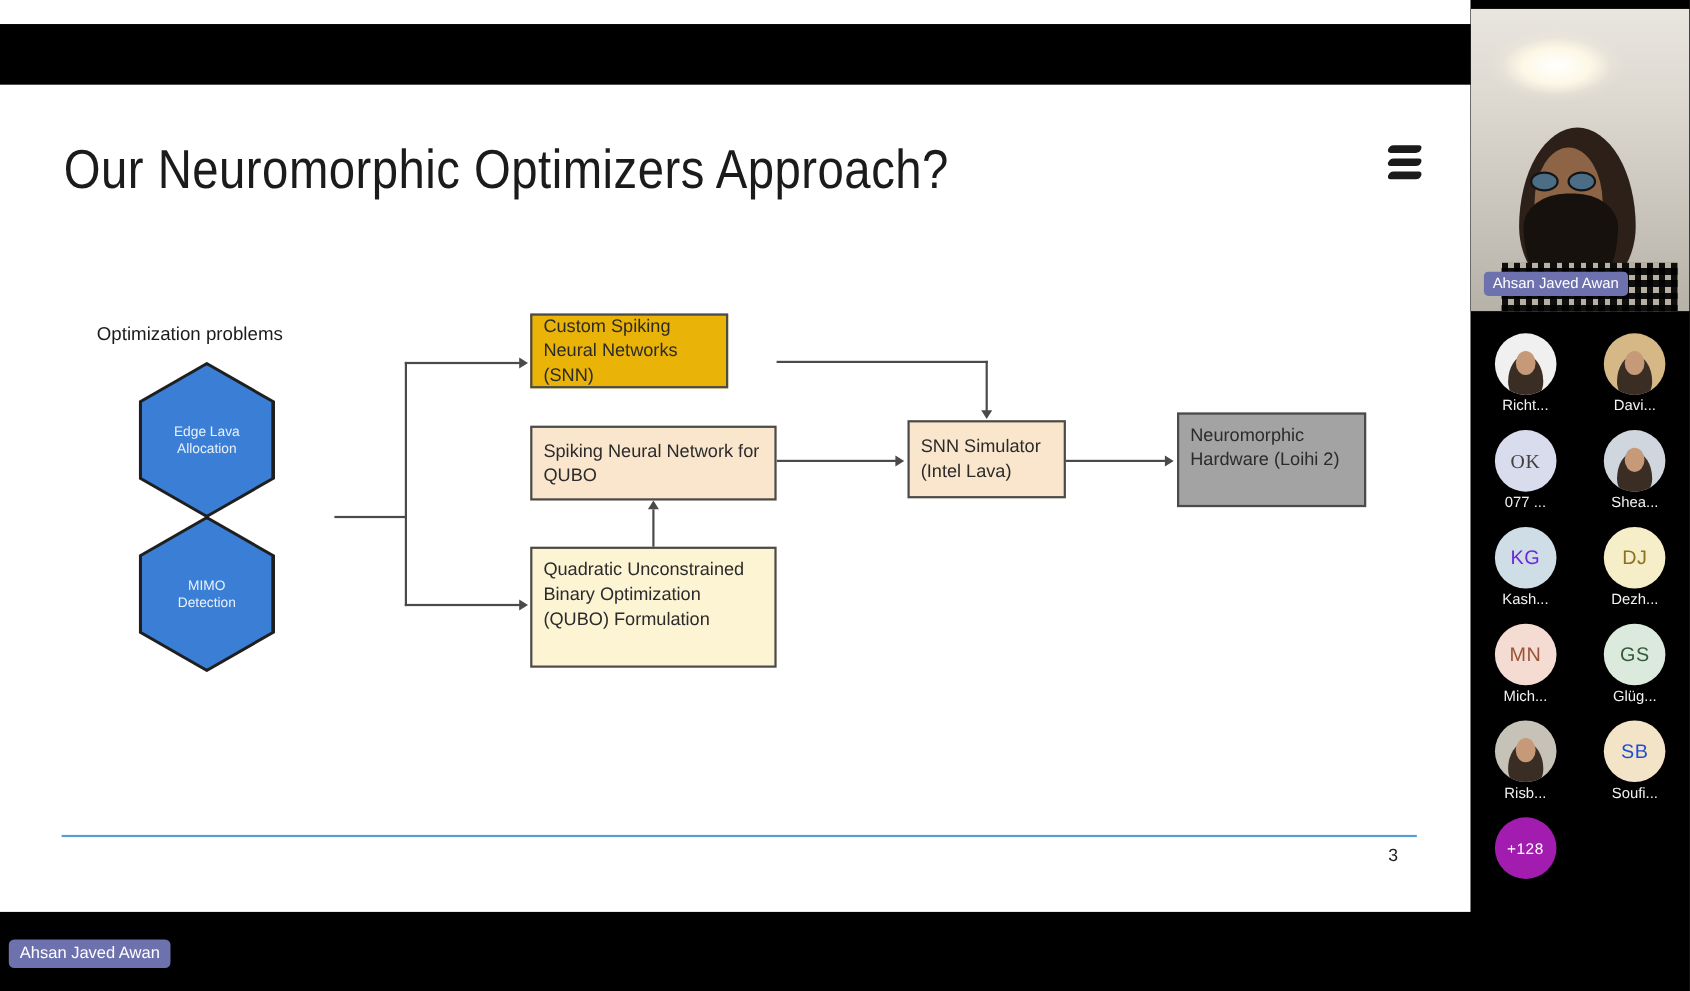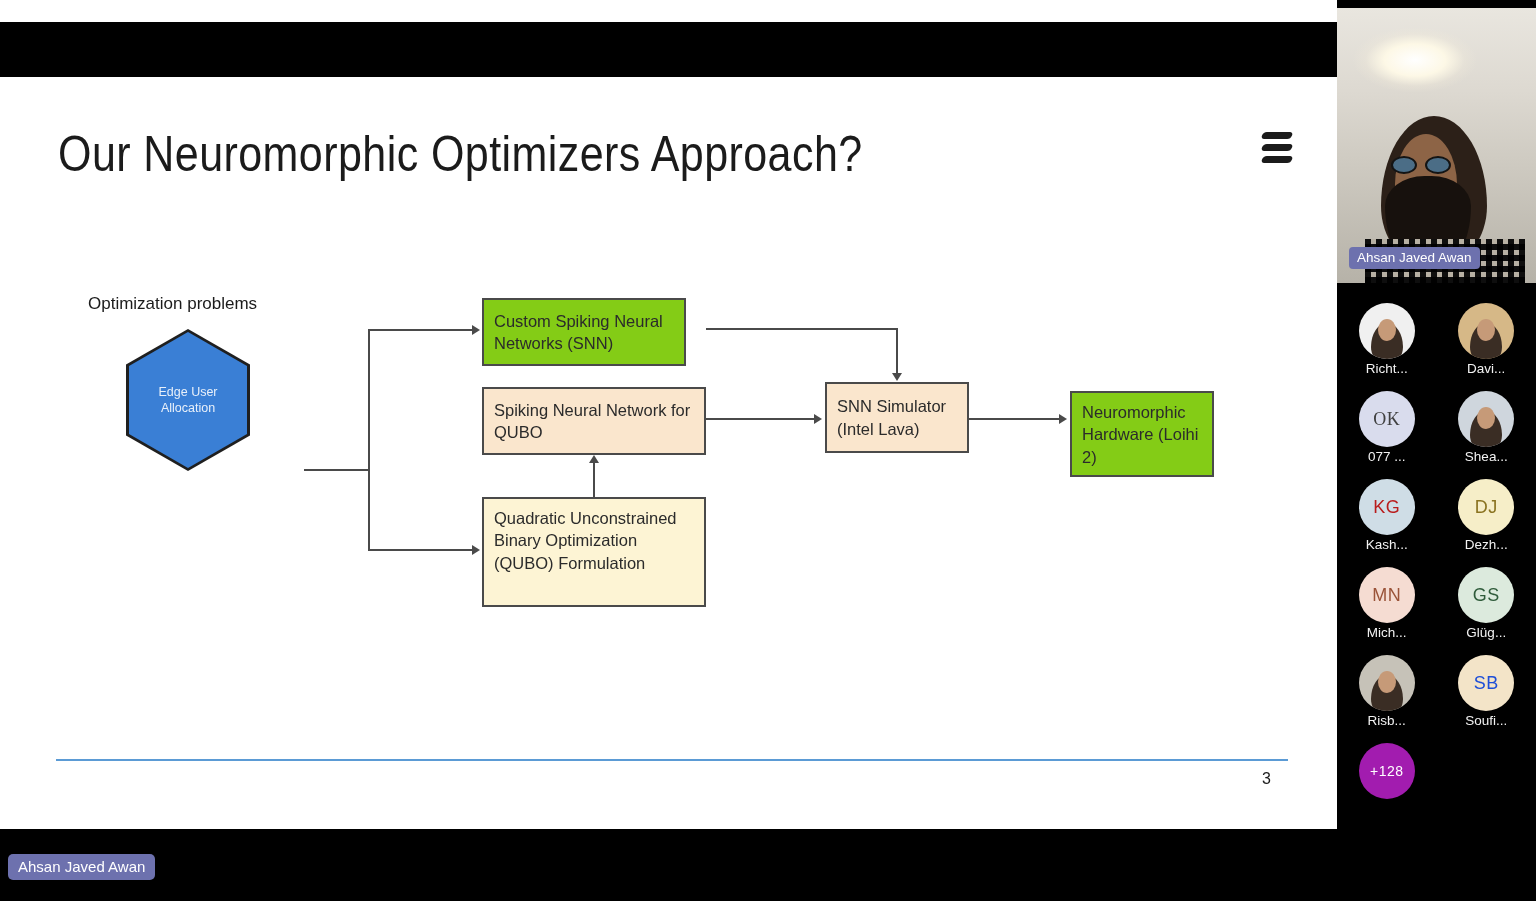--- a/index.html
+++ b/index.html
@@ -61,25 +61,25 @@
   #hex-edge { left:126px; top:252px; }
   #hex-mimo { left:126px; top:392px; }
 
   .box {
     position:absolute;
     border:2px solid #4a4a4a;
     display:flex; align-items:center;
     padding:8px 10px;
     font-size:16.5px; line-height:1.35; color:#2b2b2b;
   }
-  #box-custom-snn { left:482px; top:221px;  width:204px; height:68px; background:#84cc16; }
+  #box-custom-snn { left:482px; top:208px;  width:180px; height:68px; background:#eab308; }
   #box-snn-qubo   { left:482px; top:310px;  width:224px; height:68px; background:#fae6cd; }
   #box-qubo-form  { left:482px; top:420px;  width:224px; height:110px; background:#fdf4d4; align-items:flex-start; }
   #box-snn-sim    { left:825px; top:305px;  width:144px; height:71px;  background:#fae6cd; }
-  #box-hardware   { left:1070px; top:298px; width:144px; height:86px;  background:#84cc16; align-items:flex-start;margin-top:16px; }
+  #box-hardware   { left:1070px; top:298px; width:172px; height:86px;  background:#a3a3a3; align-items:flex-start; }
 
   
   .ln { position:absolute; background:#4a4a4a; }
   .arrow-r { position:absolute; width:0;height:0;
     border-top:5px solid transparent; border-bottom:5px solid transparent;
     border-left:8px solid #4a4a4a; }
   .arrow-d { position:absolute; width:0;height:0;
     border-left:5px solid transparent; border-right:5px solid transparent;
     border-top:8px solid #4a4a4a; }
   .arrow-u { position:absolute; width:0;height:0;
@@ -188,26 +188,35 @@
     </div>
 
     <div id="diagram">
 
       <div class="diagram-label">Optimization problems</div>
 
       <div class="hex-wrap" id="hex-edge">
         <div class="hexborder"></div>
         <div class="hexfill">
           <span>
-            <span>Edge User</span><br>
+            <span>Edge Lava</span><br>
             <span>Allocation</span>
           </span>
         </div>
       </div>
 
+      <div class="hex-wrap" id="hex-mimo">
+        <div class="hexborder"></div>
+        <div class="hexfill">
+          <span>
+            <span>MIMO</span><br>
+            <span>Detection</span>
+          </span>
+        </div>
+      </div>
 
       <div class="ln" style="left:304px; top:392px; width:66px; height:2px;"></div>
       <div class="ln" style="left:368px; top:252px; width:2px; height:222px;"></div>
       <div class="ln" style="left:368px; top:252px; width:106px; height:2px;"></div>
       <div class="arrow-r" style="left:472px; top:248px;"></div>
       <div class="ln" style="left:368px; top:472px; width:106px; height:2px;"></div>
       <div class="arrow-r" style="left:472px; top:468px;"></div>
 
       <div class="ln" style="left:706px; top:251px; width:192px; height:2px;"></div>
       <div class="ln" style="left:896px; top:251px; width:2px; height:46px;"></div>
@@ -261,21 +270,21 @@
         </div>
         <div class="ptile">
           <div class="pavatar" style="background: rgb(217, 220, 237); color: #404040; font-family: Liberation Serif, serif;">OK</div>
           <div class="pname">077 ...</div>
         </div>
         <div class="ptile">
           <div class="pavatar photo" style="background: rgb(207, 214, 221);"></div>
           <div class="pname">Shea...</div>
         </div>
         <div class="ptile">
-          <div class="pavatar" style="background: rgb(207, 221, 230); color: #b91c1c; text-align: right;">KG</div>
+          <div class="pavatar" style="background: rgb(207, 221, 230); color: #6d28d9; text-align: right;">KG</div>
           <div class="pname">Kash...</div>
         </div>
         <div class="ptile">
           <div class="pavatar" style="background: rgb(246, 238, 200); color: rgb(138, 115, 32);">DJ</div>
           <div class="pname">Dezh...</div>
         </div>
         <div class="ptile">
           <div class="pavatar" style="background: rgb(245, 220, 210); color: rgb(154, 83, 56);">MN</div>
           <div class="pname">Mich...</div>
         </div>

